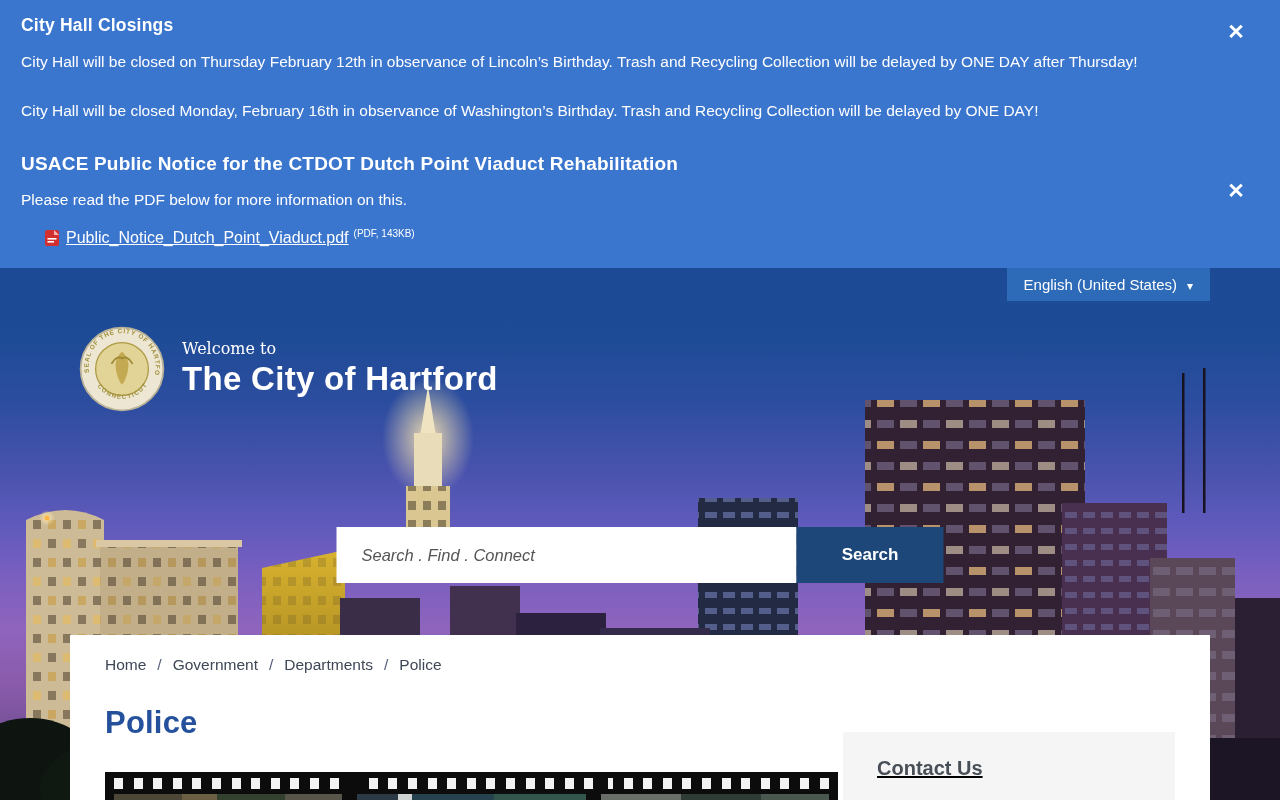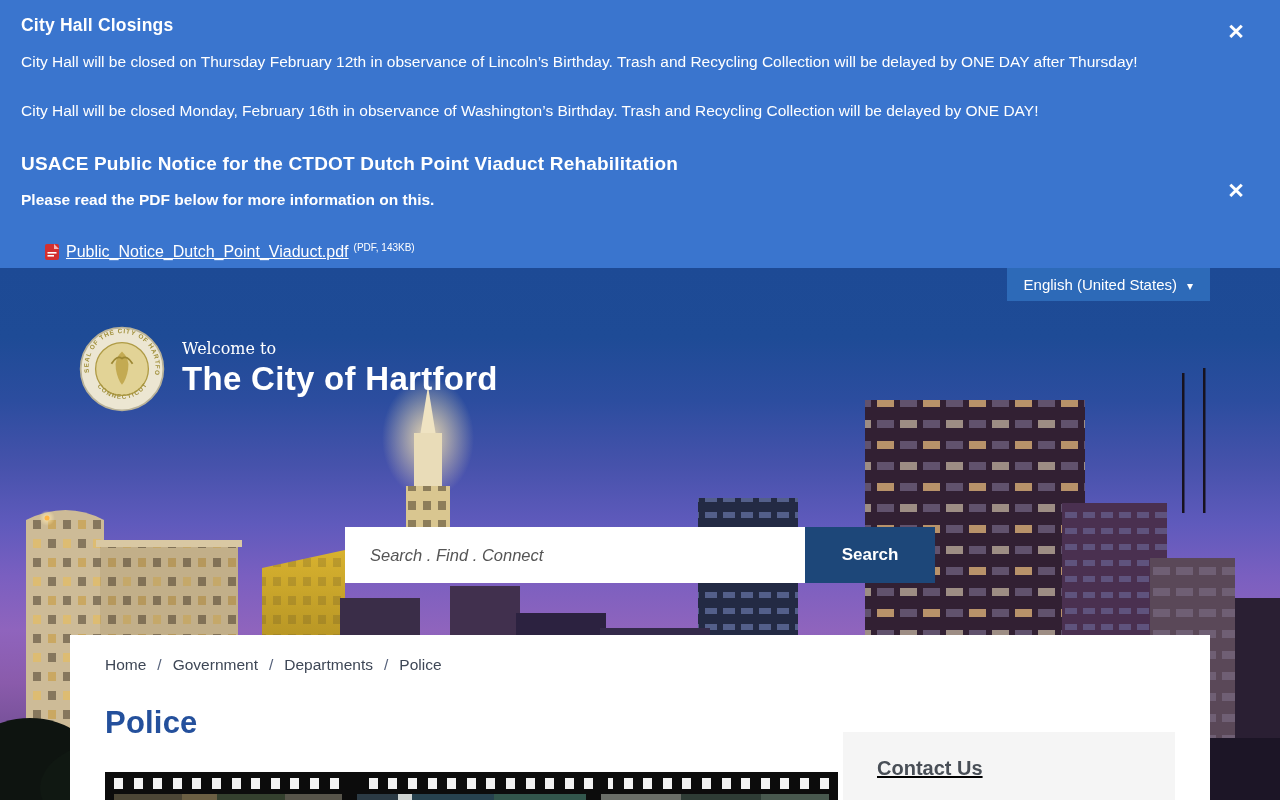--- a/index.html
+++ b/index.html
@@ -70,21 +70,21 @@
     position:absolute;top:259px;left:50%;transform:translateX(-50%);
     display:flex;z-index:5;
   }
   .search-input{
     width:435px;height:56px;border:none;background:#ffffff;
     padding:0 0 0 25px;font-size:16.5px;font-style:italic;color:#444;
     font-family:inherit;outline:none;
   }
   .search-input::placeholder{color:#555;opacity:1;}
   .search-btn{
-    width:130px;height:56px;border:none;background:#1d4779;color:#ffffff;
+    width:147px;height:56px;border:none;background:#1d4779;color:#ffffff;
     font-size:17px;font-weight:bold;cursor:pointer;font-family:inherit;text-align:center;
   }
 
   
   .content-card{
     position:absolute;left:70px;right:70px;top:367px;bottom:0;
     background:#ffffff;z-index:6;
   }
   .breadcrumb{
     position:absolute;left:35px;top:21px;display:flex;gap:11px;
@@ -129,21 +129,21 @@
 <div class="alert-banner">
   <div class="alert-section">
     <div class="alert-title">City Hall Closings</div>
     <button class="alert-close" style="top:3px;">✕</button>
     <p class="alert-text">City Hall will be closed on Thursday February 12th in observance of Lincoln’s Birthday. Trash and Recycling Collection will be delayed by ONE DAY after Thursday!</p>
     <p class="alert-text">City Hall will be closed Monday, February 16th in observance of Washington’s Birthday. Trash and Recycling Collection will be delayed by ONE DAY!</p>
   </div>
   <div class="alert-section">
     <div class="alert-title big">USACE Public Notice for the CTDOT Dutch Point Viaduct Rehabilitation</div>
     <button class="alert-close" style="top:24px;">✕</button>
-    <p class="alert-text" style="margin-bottom:32px;font-weight:bold;">Please read the PDF below for more information on this.</p>
+    <p class="alert-text" style="margin-bottom:18px;">Please read the PDF below for more information on this.</p>
     <div class="pdf-row">
       <svg class="pdf-icon" viewBox="0 0 14 16">
         <rect x="0" y="0" width="14" height="16" rx="2" fill="#d32f2f"></rect>
         <path d="M9 0 L14 5 L9 5 Z" fill="#f5b5b5"></path>
         <rect x="2.5" y="8" width="9" height="1.6" fill="#ffffff"></rect>
         <rect x="2.5" y="11" width="6.5" height="1.6" fill="#ffffff"></rect>
       </svg>
       <a href="#" class="pdf-link">Public_Notice_Dutch_Point_Viaduct.pdf</a>
       <span class="pdf-meta">(PDF, 143KB)</span>
     </div>

